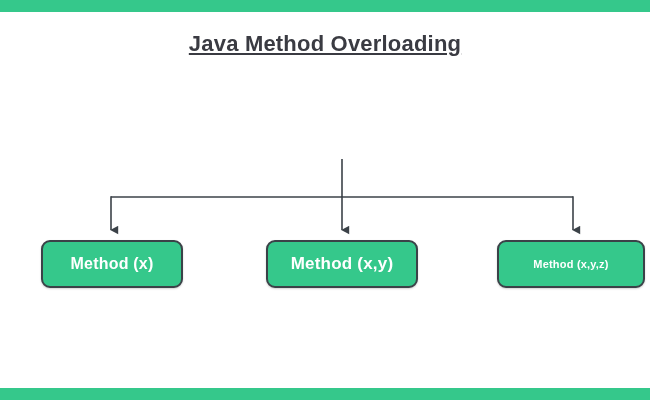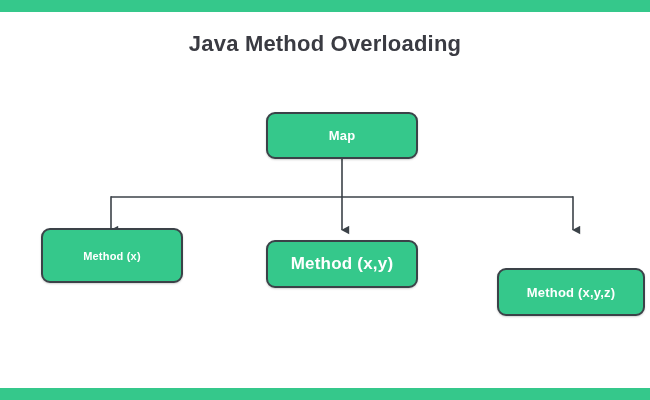--- a/index.html
+++ b/index.html
@@ -36,20 +36,21 @@
     left: 0;
     top: 29px;
     width: 650px;
     text-align: center;
     font-size: 22px;
     font-weight: bold;
     color: #3a3b42;
     letter-spacing: 0.2px;
     line-height: 30px;
     white-space: nowrap;
+    text-decoration: underline;
   }
 
   
   #connectors {
     position: absolute;
     left: 0;
     top: 0;
     width: 650px;
     height: 400px;
   }
@@ -79,39 +80,38 @@
   #node-root {
     left: 266px;
     top: 112px;
     width: 152px;
     height: 47px;
     font-size: 13px;
   }
   
   #node-child-0 {
     left: 41px;
-    top: 228px;
+    top: 240px;
     width: 142px;
-    height: 55px;
-    font-size: 11px;
+    height: 48px;
+    font-size: 16px;
   }
   #node-child-1 {
     left: 266px;
     top: 240px;
     width: 152px;
     height: 48px;
     font-size: 17px;
   }
   #node-child-2 {
     left: 497px;
     top: 240px;
     width: 148px;
     height: 48px;
-    font-size: 13px;
-    margin-top: 28px;
+    font-size: 11px;
   }
 </style>
 </head>
 <body>
 
 <div id="canvas">
 
   <div class="bar bar-top"></div>
 
   <div id="page-title">Java Method Overloading</div>
@@ -125,23 +125,20 @@
 
     <line x1="342" y1="159" x2="342" y2="197" stroke="#3b4248" stroke-width="1.6"></line>
 
     <line x1="111" y1="197" x2="573" y2="197" stroke="#3b4248" stroke-width="1.6"></line>
 
     <line x1="111" y1="196.2" x2="111" y2="230" stroke="#3b4248" stroke-width="1.6" marker-end="url(#arrowhead)"></line>
     <line x1="342" y1="196.2" x2="342" y2="230" stroke="#3b4248" stroke-width="1.6" marker-end="url(#arrowhead)"></line>
     <line x1="573" y1="196.2" x2="573" y2="230" stroke="#3b4248" stroke-width="1.6" marker-end="url(#arrowhead)"></line>
   </svg>
 
-  <div class="node" id="node-root">
-    <span class="node-label">Map</span>
-  </div>
 
   <div class="node" id="node-child-0">
     <span class="node-label">Method (x)</span>
   </div>
 
   <div class="node" id="node-child-1">
     <span class="node-label">Method (x,y)</span>
   </div>
 
   <div class="node" id="node-child-2">

